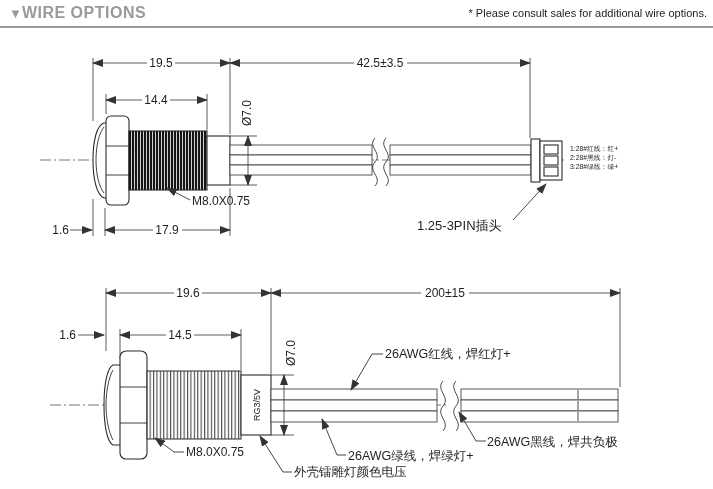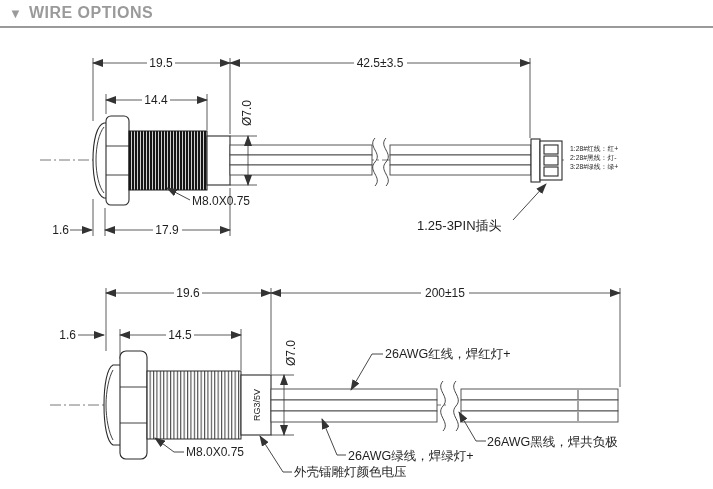--- a/index.html
+++ b/index.html
@@ -2,21 +2,21 @@
 <html><head>
 <meta charset="utf-8">
 <style>
   html,body{margin:0;padding:0;background:#fff;}
   .page{position:relative;width:713px;height:489px;background:#fff;overflow:hidden;
         font-family:"Liberation Sans",sans-serif;}
   .hdr{height:26px;border-bottom:2px solid #9a9a9a;display:flex;
        justify-content:space-between;align-items:center;padding:0 6px 0 9px;box-sizing:content-box;}
   .hdr-left{display:flex;align-items:center;}
   .tri{color:#9a9a9a;font-size:13px;line-height:1;}
-  .ttl{color:#9a9a9a;font-size:16px;font-weight:bold;letter-spacing:.5px;margin-left:7px;}
+  .ttl{color:#9a9a9a;font-size:16px;font-weight:bold;letter-spacing:.5px;}
   .note{color:#1c1c1c;font-size:11px;}
   svg{display:block;}
   svg text{font-family:"Liberation Sans",sans-serif;fill:#1f1f1f;}
   .dimtxt{font-size:12px;}
   .cntxt{font-size:12.5px;}
   .pintxt{font-size:6.8px;}
   .plug{font-size:13px;}
   .rgtxt{font-size:9px;}
   .thin{stroke:#333;stroke-width:.8;fill:none;}
   .shape{stroke:#2b2b2b;stroke-width:1.1;fill:#fff;}
@@ -28,20 +28,21 @@
 </head>
 <body>
 
 <div class="page">
 
   <div class="hdr">
     <div class="hdr-left">
       <span class="tri">▼</span>
       <span class="ttl">WIRE OPTIONS</span>
     </div>
+    <span class="note">* Please consult sales for additional wire options.</span>
   </div>
 
   <svg width="713" height="459" viewBox="0 0 713 459">
     <defs>
       <marker id="arr" markerWidth="11" markerHeight="8" refX="10" refY="4" orient="auto-start-reverse" markerUnits="userSpaceOnUse">
         <path d="M0,0 L11,4 L0,8 Z" fill="#333"></path>
       </marker>
       <pattern id="thrDark" width="3" height="6" patternUnits="userSpaceOnUse">
         <rect width="3" height="6" fill="#fff"></rect>
         <rect width="2.2" height="6" fill="#151515"></rect>

